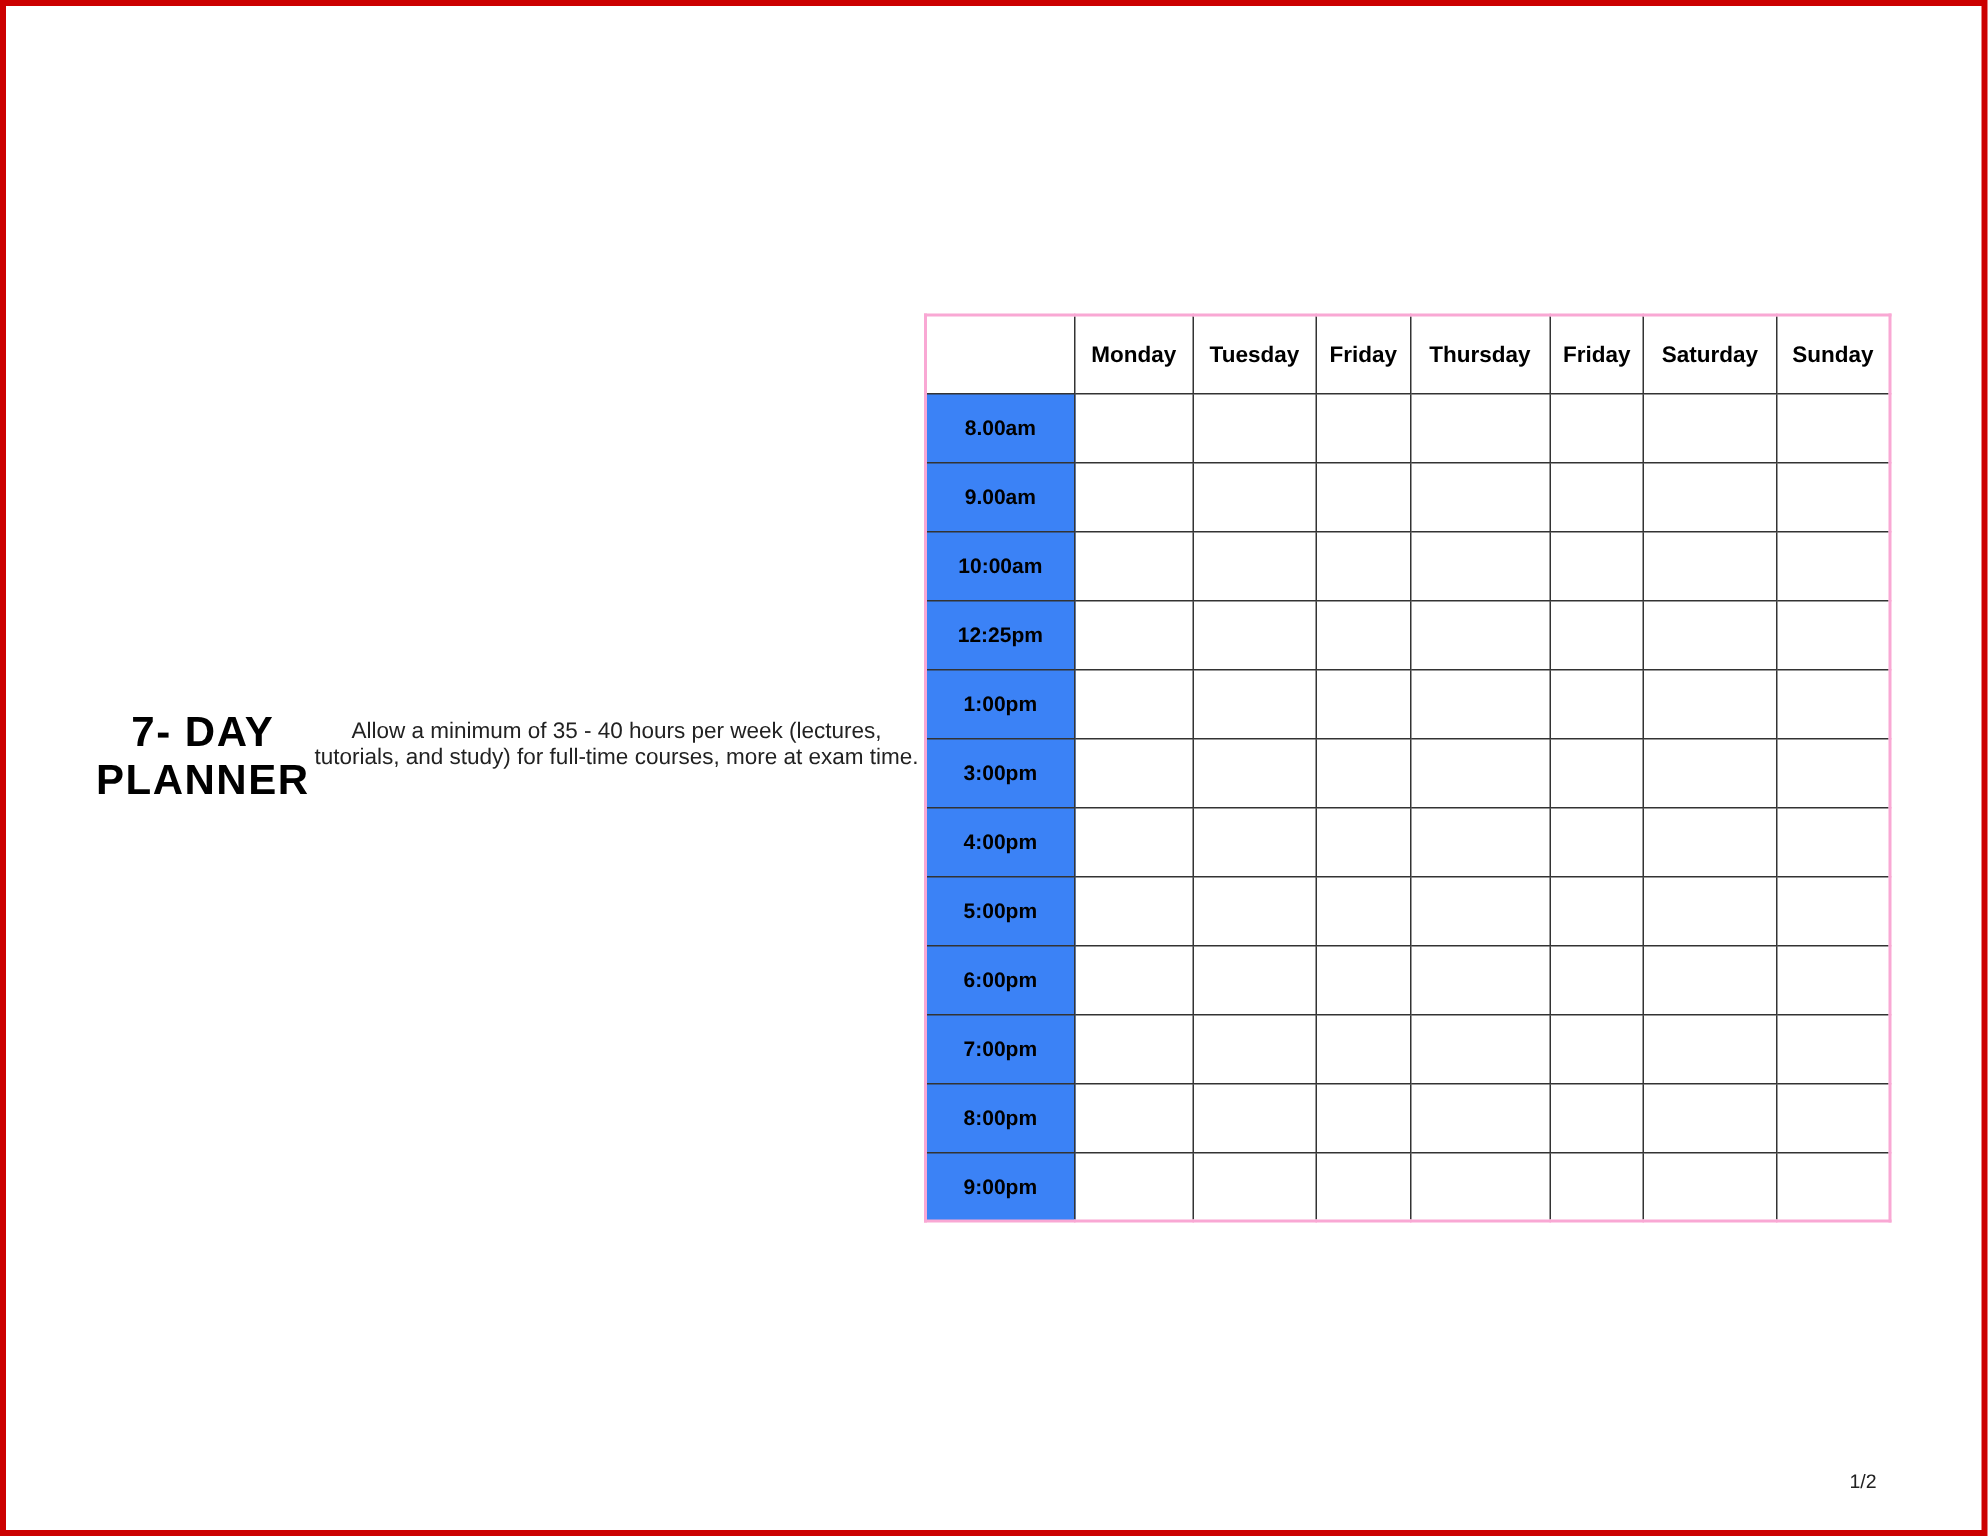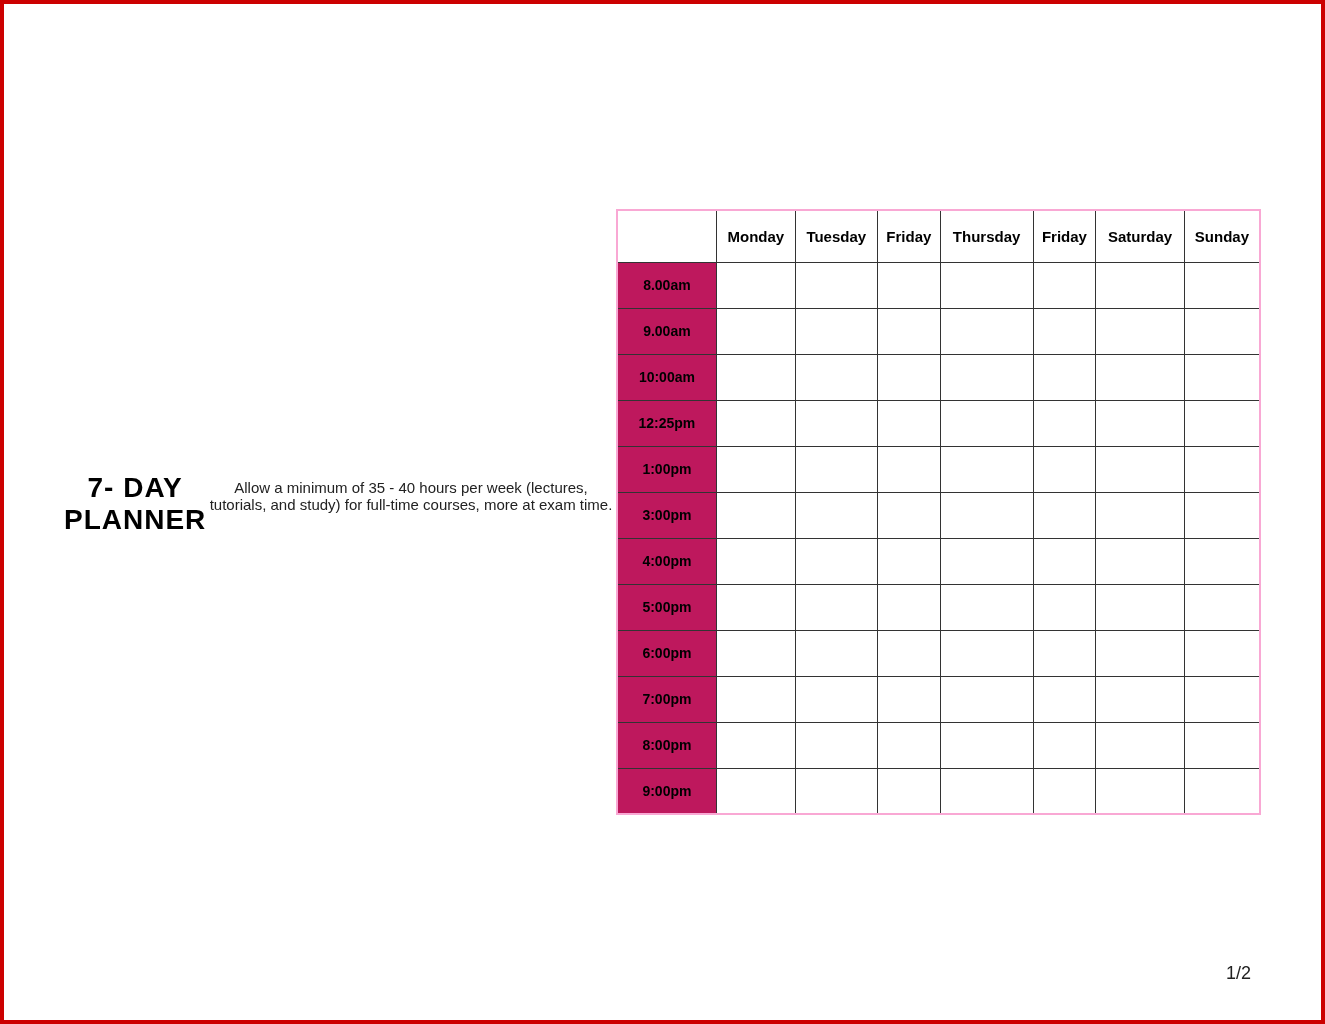--- a/index.html
+++ b/index.html
@@ -59,33 +59,33 @@
       text-align: center;
       background: #ffffff;
       height: 52px;
     }
 
     .time-col {
       width: 100px;
       font-weight: bold;
       font-size: 14px;
       text-align: center;
-      background: #be185d;
+      background: #3b82f6;
       padding: 0 6px;
     }
 
     .day-col {
       width: calc((100% - 100px) / 7);
     }
 
     .page-number {
       position: absolute;
-      bottom: 36px;
+      bottom: 25px;
       right: 70px;
-      font-size: 18px;
+      font-size: 13px;
       color: #222;
     }
 
     .page-wrapper {
       position: relative;
       width: 100%;
       height: 100%;
     }
   </style>
 </head>

